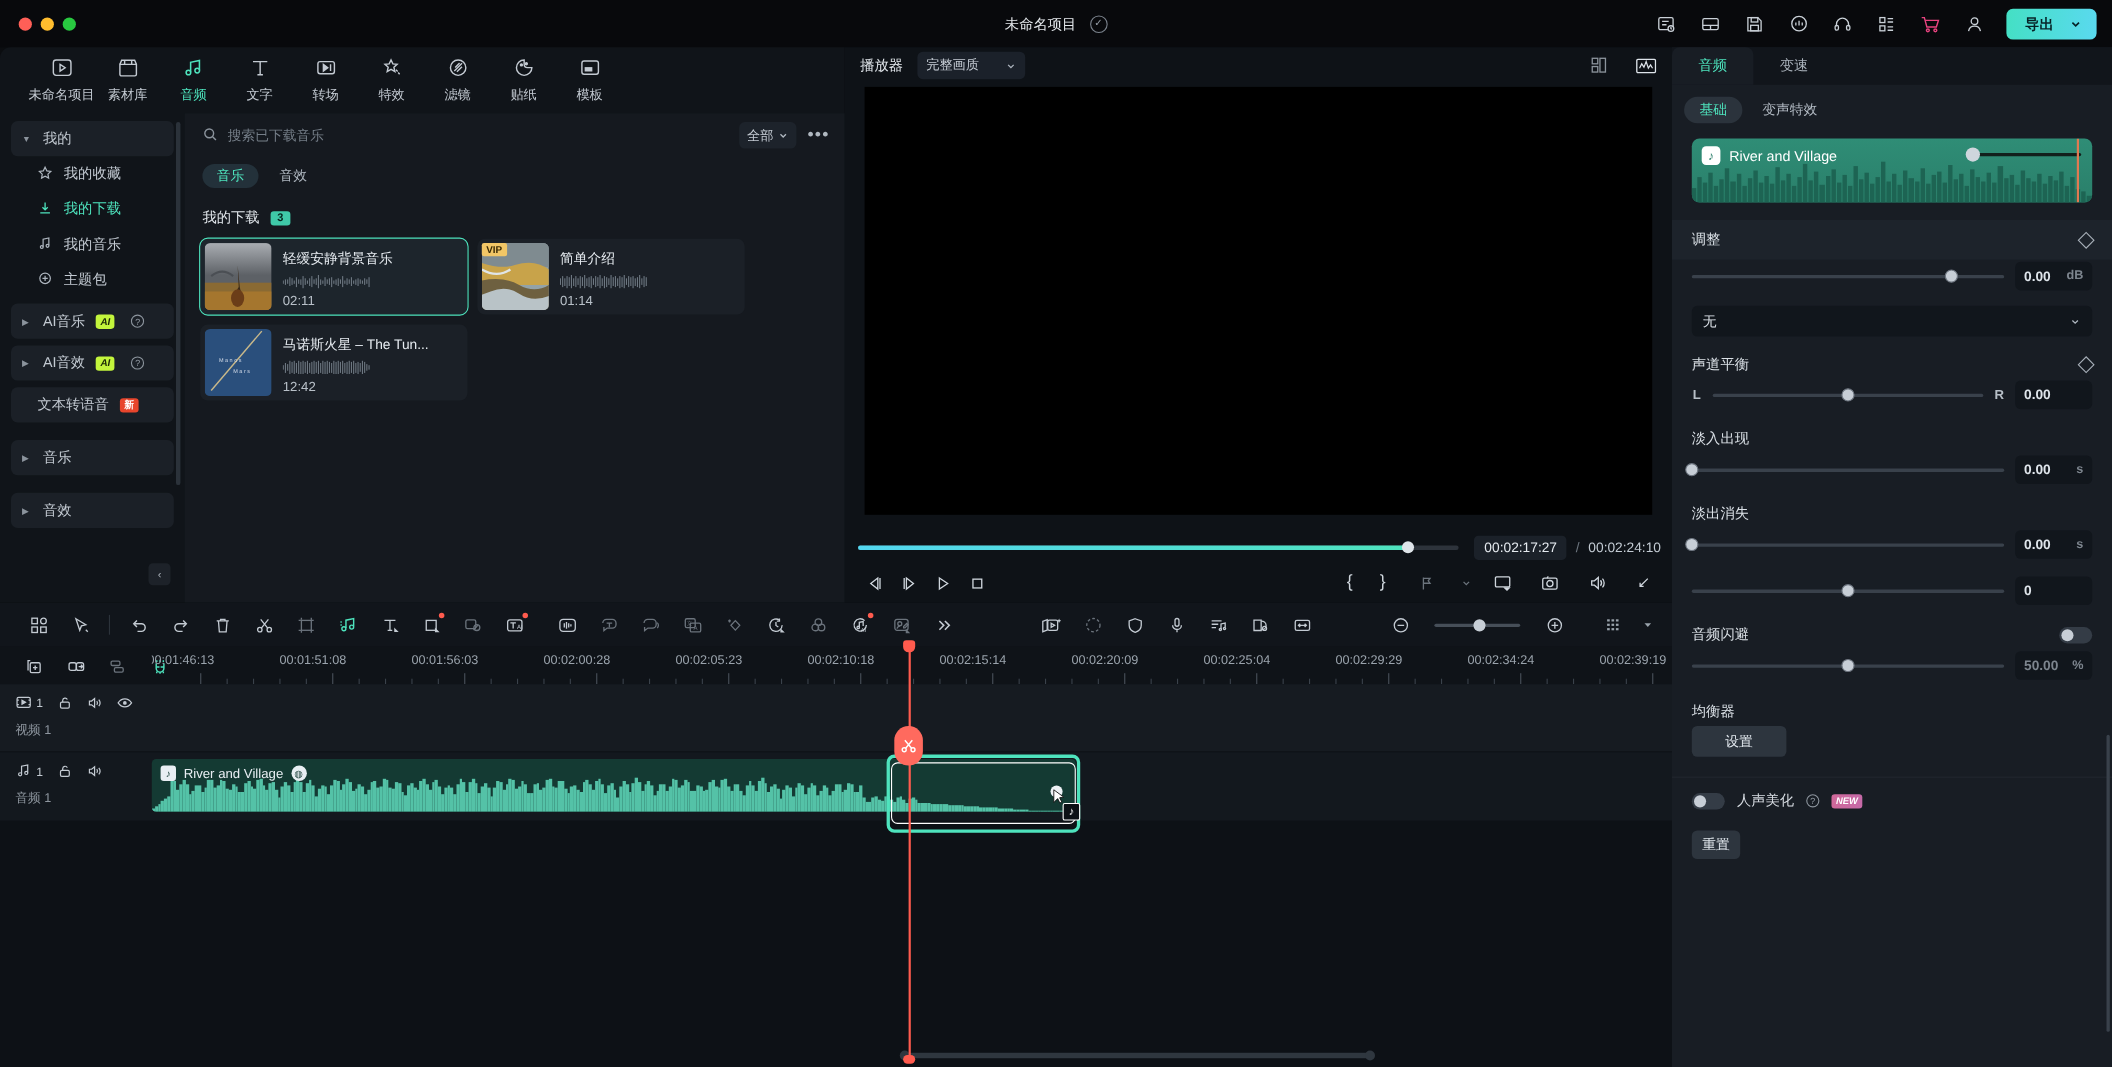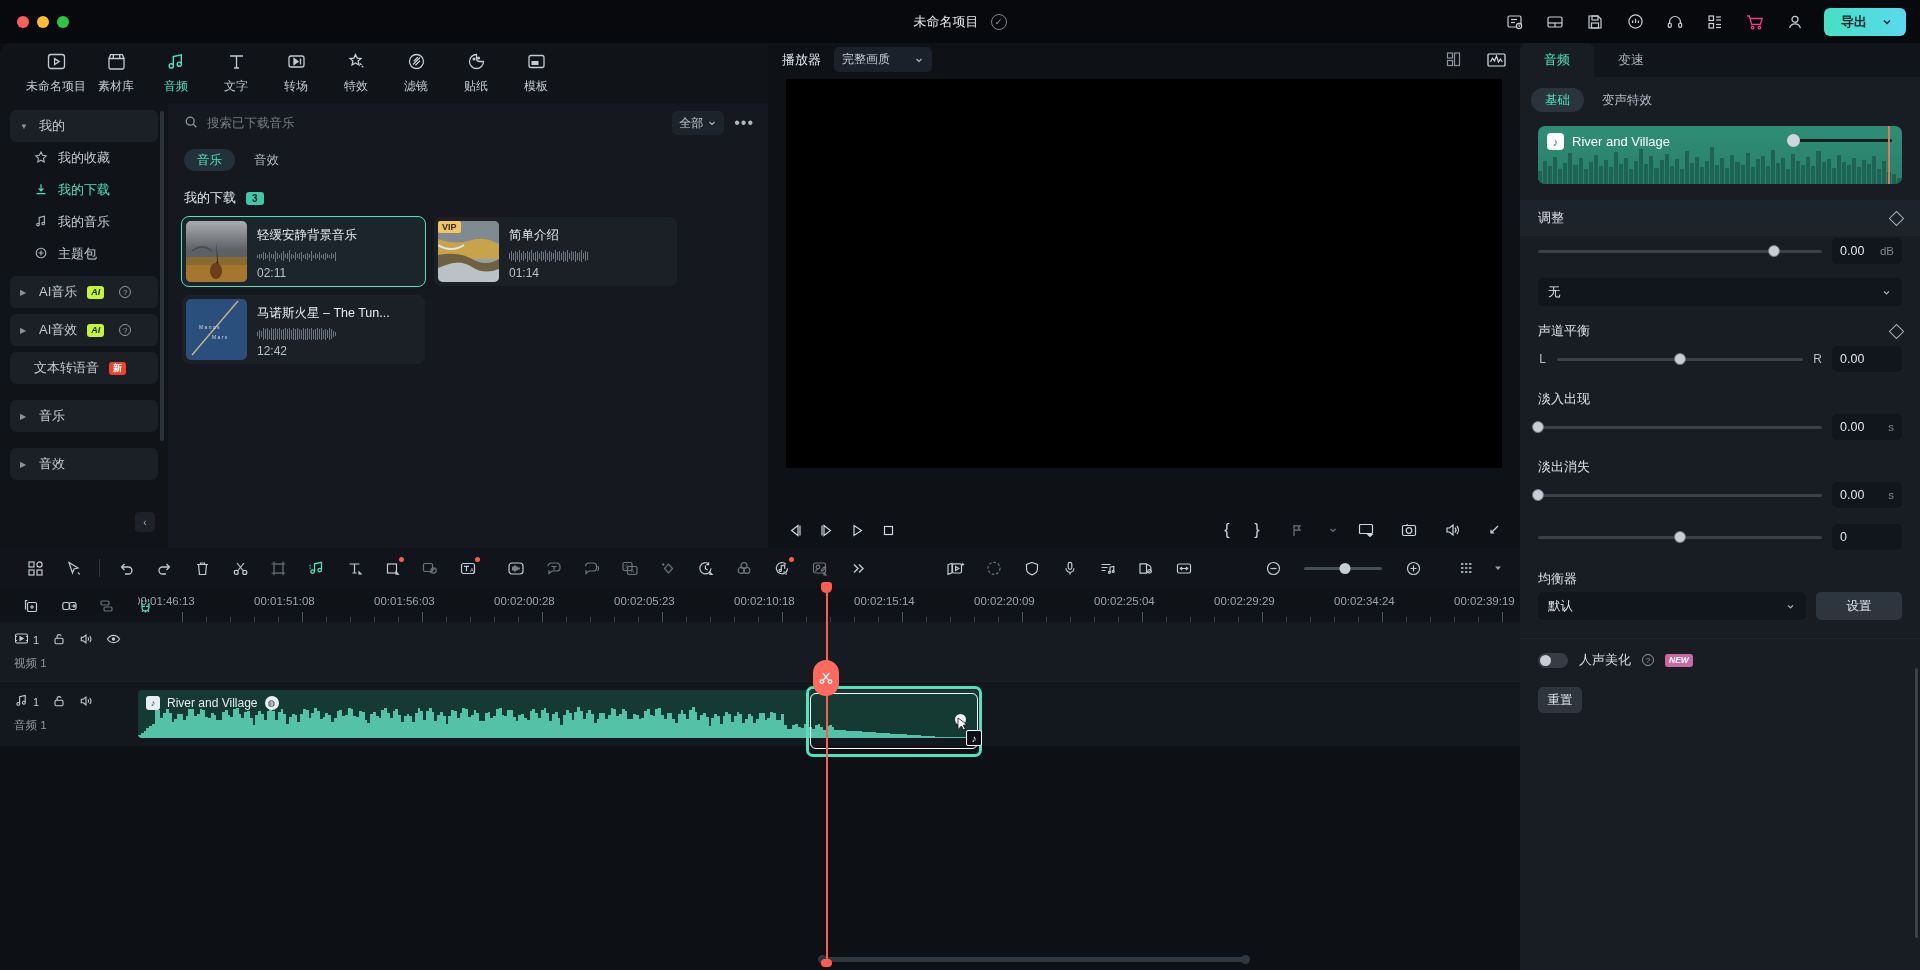--- a/index.html
+++ b/index.html
@@ -102,21 +102,21 @@
   .pv-wave { position:absolute; left:0; right:0; bottom:0; height:44px; display:flex; align-items:flex-end; gap:1px; z-index:2; }
   .pv-wave i { flex:1; background:#1d6453; display:block; }
 
   .rowline { border-top:1px solid #21272f; }
   .prow { padding:0 18px; }
   .prow-h { height:36px; display:flex; align-items:center; justify-content:space-between; font-size:13px; color:#dbe1e7; }
   .prow-h.shade { background:#1d232b; }
   .diamond { width:11px;height:11px;border:1.3px solid #a7afb8;transform:rotate(45deg); }
   .toggle { width:30px;height:15px;border-radius:8px;background:#343c46;position:relative; }
   .toggle::after{content:"";position:absolute;left:2px;top:2px;width:11px;height:11px;border-radius:50%;background:#c7ced6;}
-  .sliderow { display:flex; align-items:center; gap:10px; height:30px; }
+  .sliderow { display:flex; align-items:center; gap:10px; height:30px;font-weight:bold; }
   .srail { flex:1; height:3px; border-radius:2px; background:#39414b; position:relative; }
   .sknob { position:absolute; top:-4.5px; width:12px;height:12px;border-radius:50%;background:#c7ced6;transform:translateX(-50%);border:1px solid #6e7680; }
   .numbox { width:70px;height:26px;border-radius:5px;background:#11161c;display:flex;align-items:center;justify-content:space-between;padding:0 8px;font-size:12.5px;color:#dfe5eb; }
   .numbox .unit { color:#7d858e; font-size:11.5px; }
   .selectbox { height:28px;border-radius:5px;background:#11161c;display:flex;align-items:center;justify-content:space-between;padding:0 10px;font-size:12.5px;color:#dfe5eb; }
   .qmark { width:12px;height:12px;border:1.1px solid #8d959e;border-radius:50%;display:inline-flex;align-items:center;justify-content:center;font-size:8px;color:#9aa2ab;margin-left:5px; }
   .lr { font-size:12px;color:#b7bfc7;width:9px;text-align:center; }
   .btn-sm { width:86px;height:28px;border-radius:5px;background:#2d353e;display:flex;align-items:center;justify-content:center;font-size:12.5px;color:#e2e8ee; }
   .tag.newpink { background:linear-gradient(90deg,#d0699a,#c56aa8); color:#fff; font-style:italic; font-size:8.5px; }
   .btn-reset { width:44px;height:26px;border-radius:5px;background:#2d353e;display:flex;align-items:center;justify-content:center;font-size:12.5px;color:#e2e8ee; }
@@ -636,20 +636,29 @@
             <svg width="19" height="16" viewBox="0 0 19 16" fill="none" stroke="#dfe5eb" stroke-width="1.2">
               <rect x="1" y="2" width="17" height="12" rx="1"></rect>
               <path d="M3.5 10l2-4 2 3 2-5 2 6 2-3 1.8 3" stroke-width="1.1"></path>
             </svg>
           </span>
       </div>
     </div>
   </div>
   <div class="stage"></div>
 
+  <div class="pl-prog">
+    <div class="track">
+      <div class="fill"></div>
+      <div class="knob"></div>
+    </div>
+    <span class="time-cur">00:02:17:27</span>
+    <span class="time-sep">/</span>
+    <span class="time-tot">00:02:24:10</span>
+  </div>
 
   <div class="pl-ctrl">
     <span class="pc">
         <svg width="15" height="15" viewBox="0 0 15 15" fill="none" stroke="currentColor" stroke-width="1.2">
           <path d="M10 2.5L3.6 7.5 10 12.5z"></path>
           <line x1="12" y1="2.5" x2="12" y2="12.5"></line>
         </svg>
       </span>
     <span class="pc">
         <svg width="15" height="15" viewBox="0 0 15 15" fill="none" stroke="currentColor" stroke-width="1.2">
@@ -882,32 +891,41 @@
         <div class="srail">
             <span class="sknob" style="left:50%"></span>
           </div>
         <div class="numbox">
           <span>0</span>
             <span></span>
         </div>
       </div>
     </div>
 
+    <div class="prow" style="margin-top:12px">
+      <div class="prow-h" style="height:26px">
+        <span>音频闪避</span>
+        <span class="toggle"></span>
+      </div>
+      <div class="sliderow">
+        <div class="srail">
+            <span class="sknob" style="left:50%"></span>
+          </div>
+        <div class="numbox">
+          <span style="color:#7d858e">50.00</span>
+          <span class="unit">%</span>
+        </div>
+      </div>
+    </div>
 
     <div class="prow" style="margin-top:14px">
       <div class="prow-h" style="height:26px">
           <span>均衡器</span>
         </div>
       <div style="display:flex;gap:10px;align-items:center">
-        <div class="selectbox" style="flex:1">
-          <span>默认</span>
-          <svg width="11" height="11" viewBox="0 0 11 11" fill="none" stroke="#aeb6bf" stroke-width="1.2">
-              <path d="M3 4.3l2.5 2.5L8 4.3"></path>
-            </svg>
-        </div>
         <div class="btn-sm">设置</div>
       </div>
     </div>
 
     <div class="rowline" style="margin-top:18px"></div>
     <div class="prow" style="padding-top:12px">
       <div style="display:flex;align-items:center;gap:11px">
         <span class="toggle"></span>
         <span>人声美化</span>
         <span class="qmark" style="margin-left:0">?</span>

